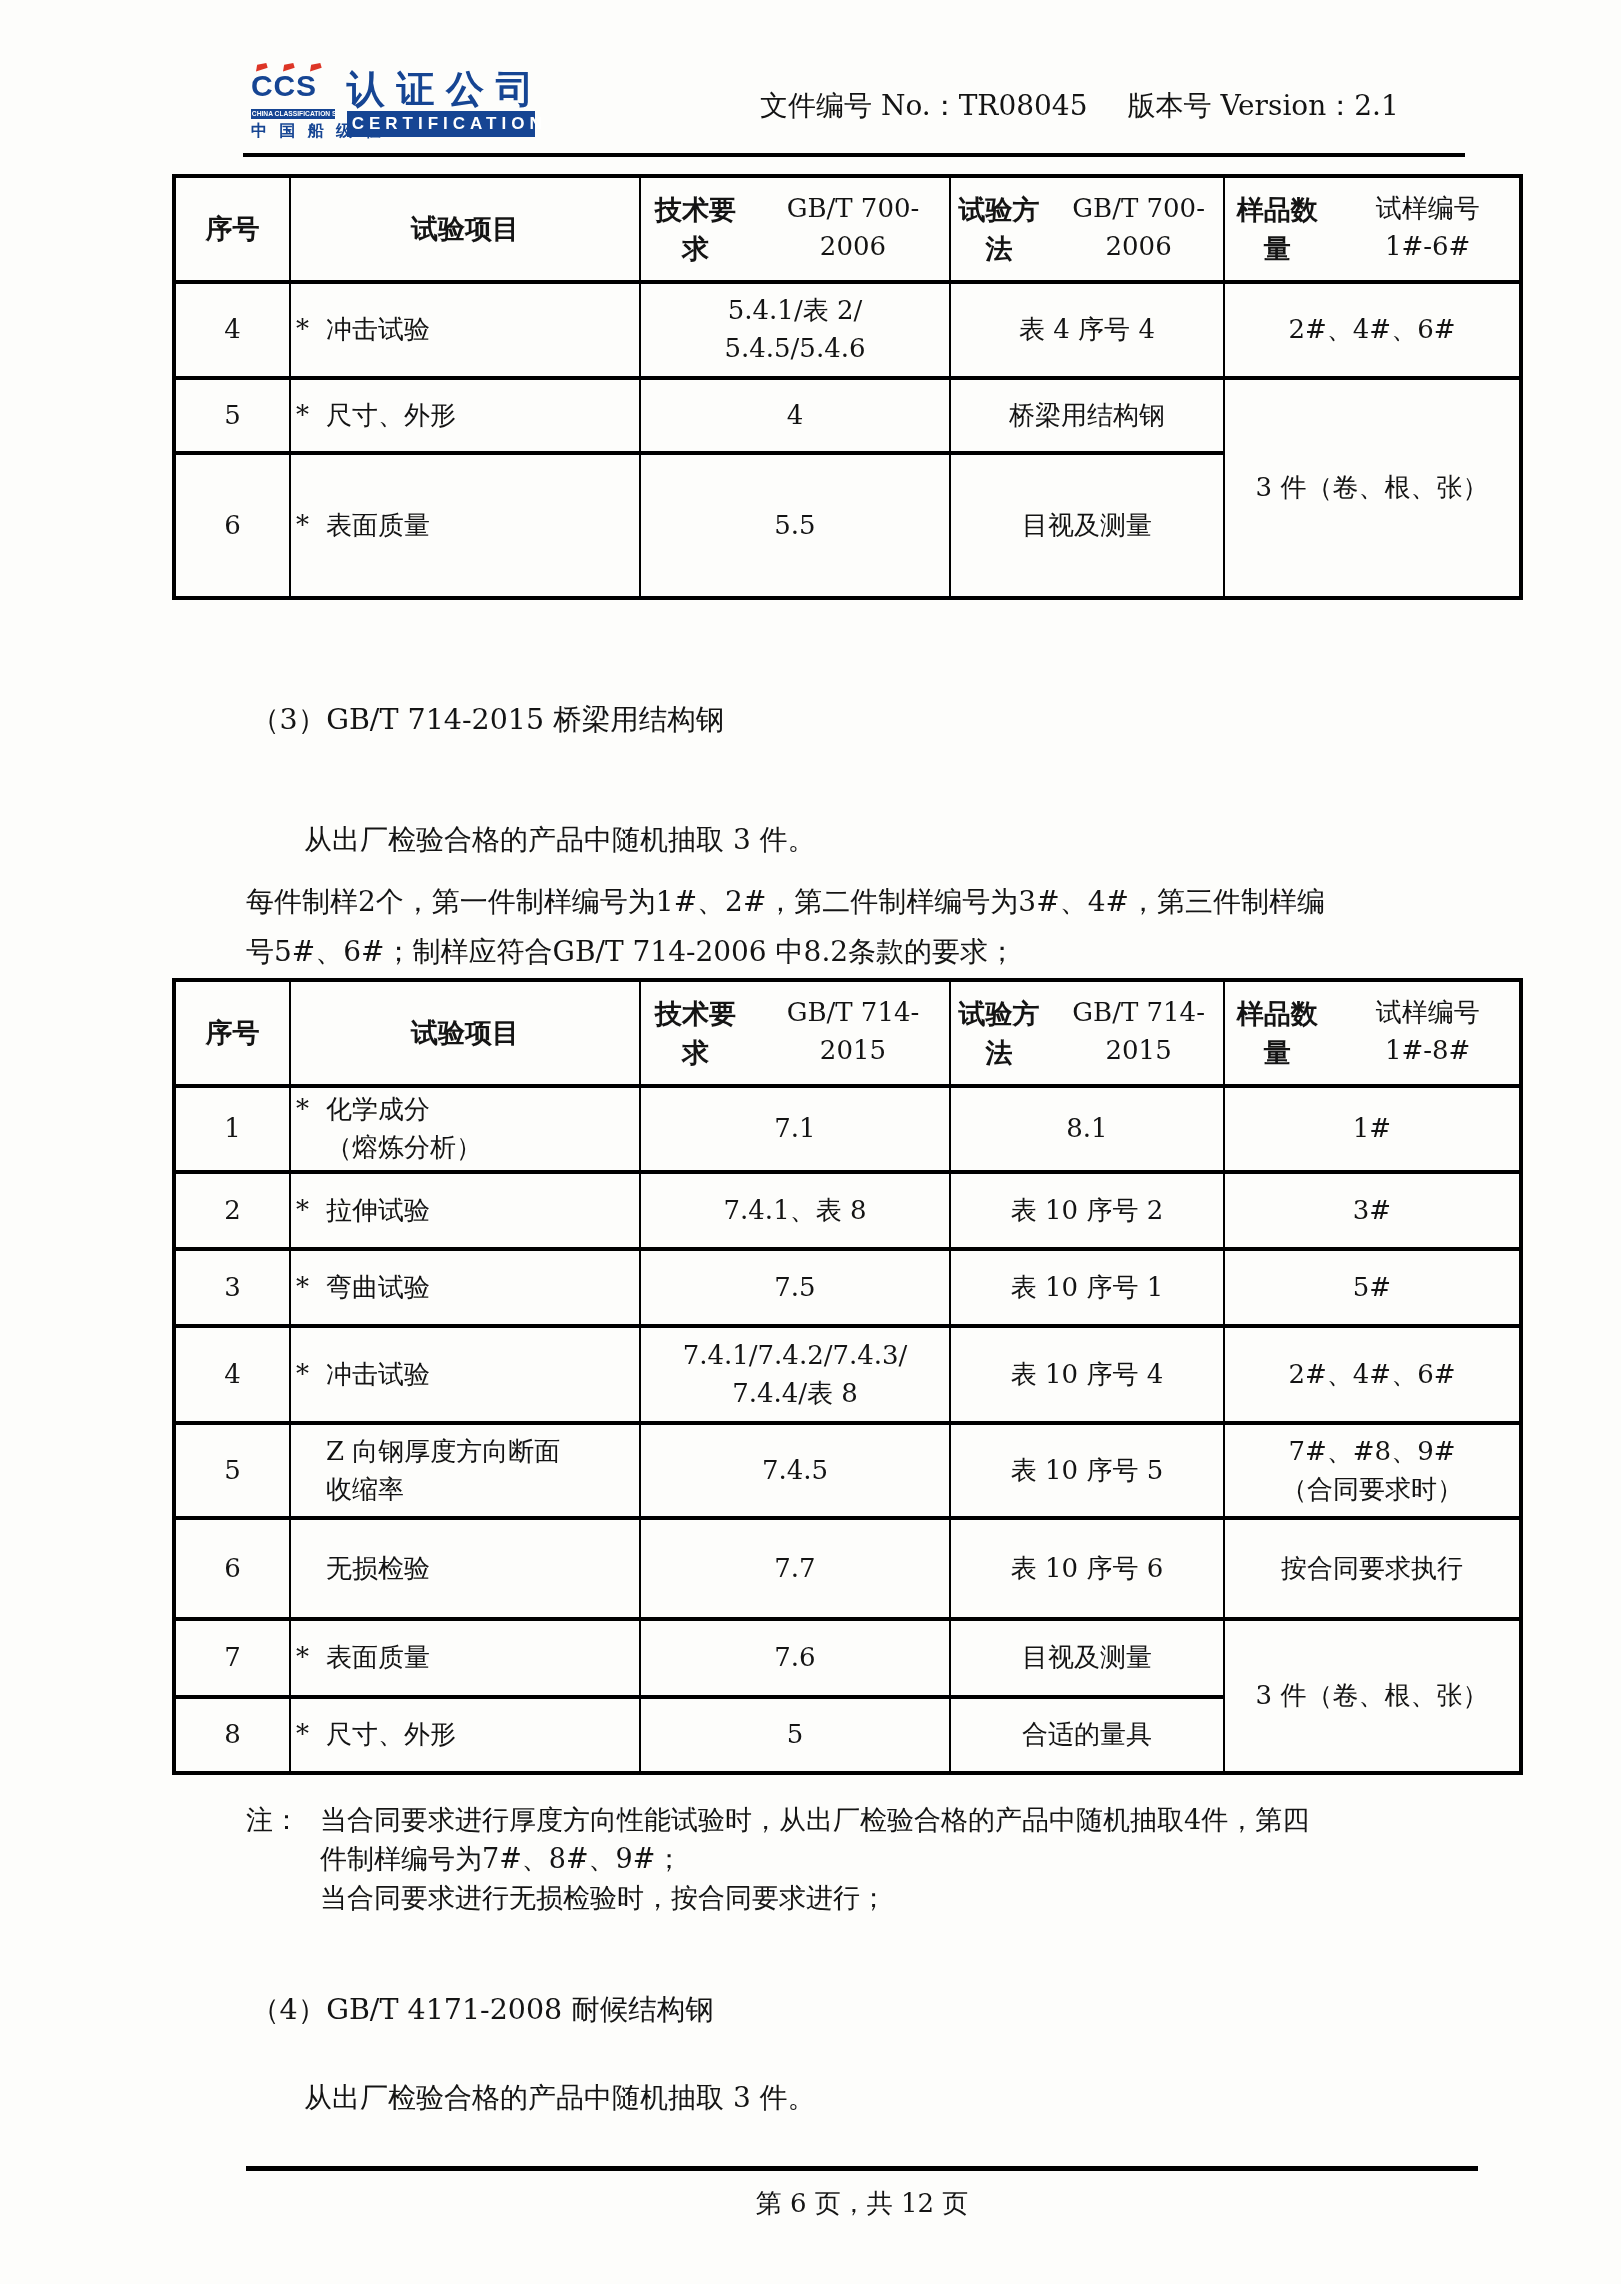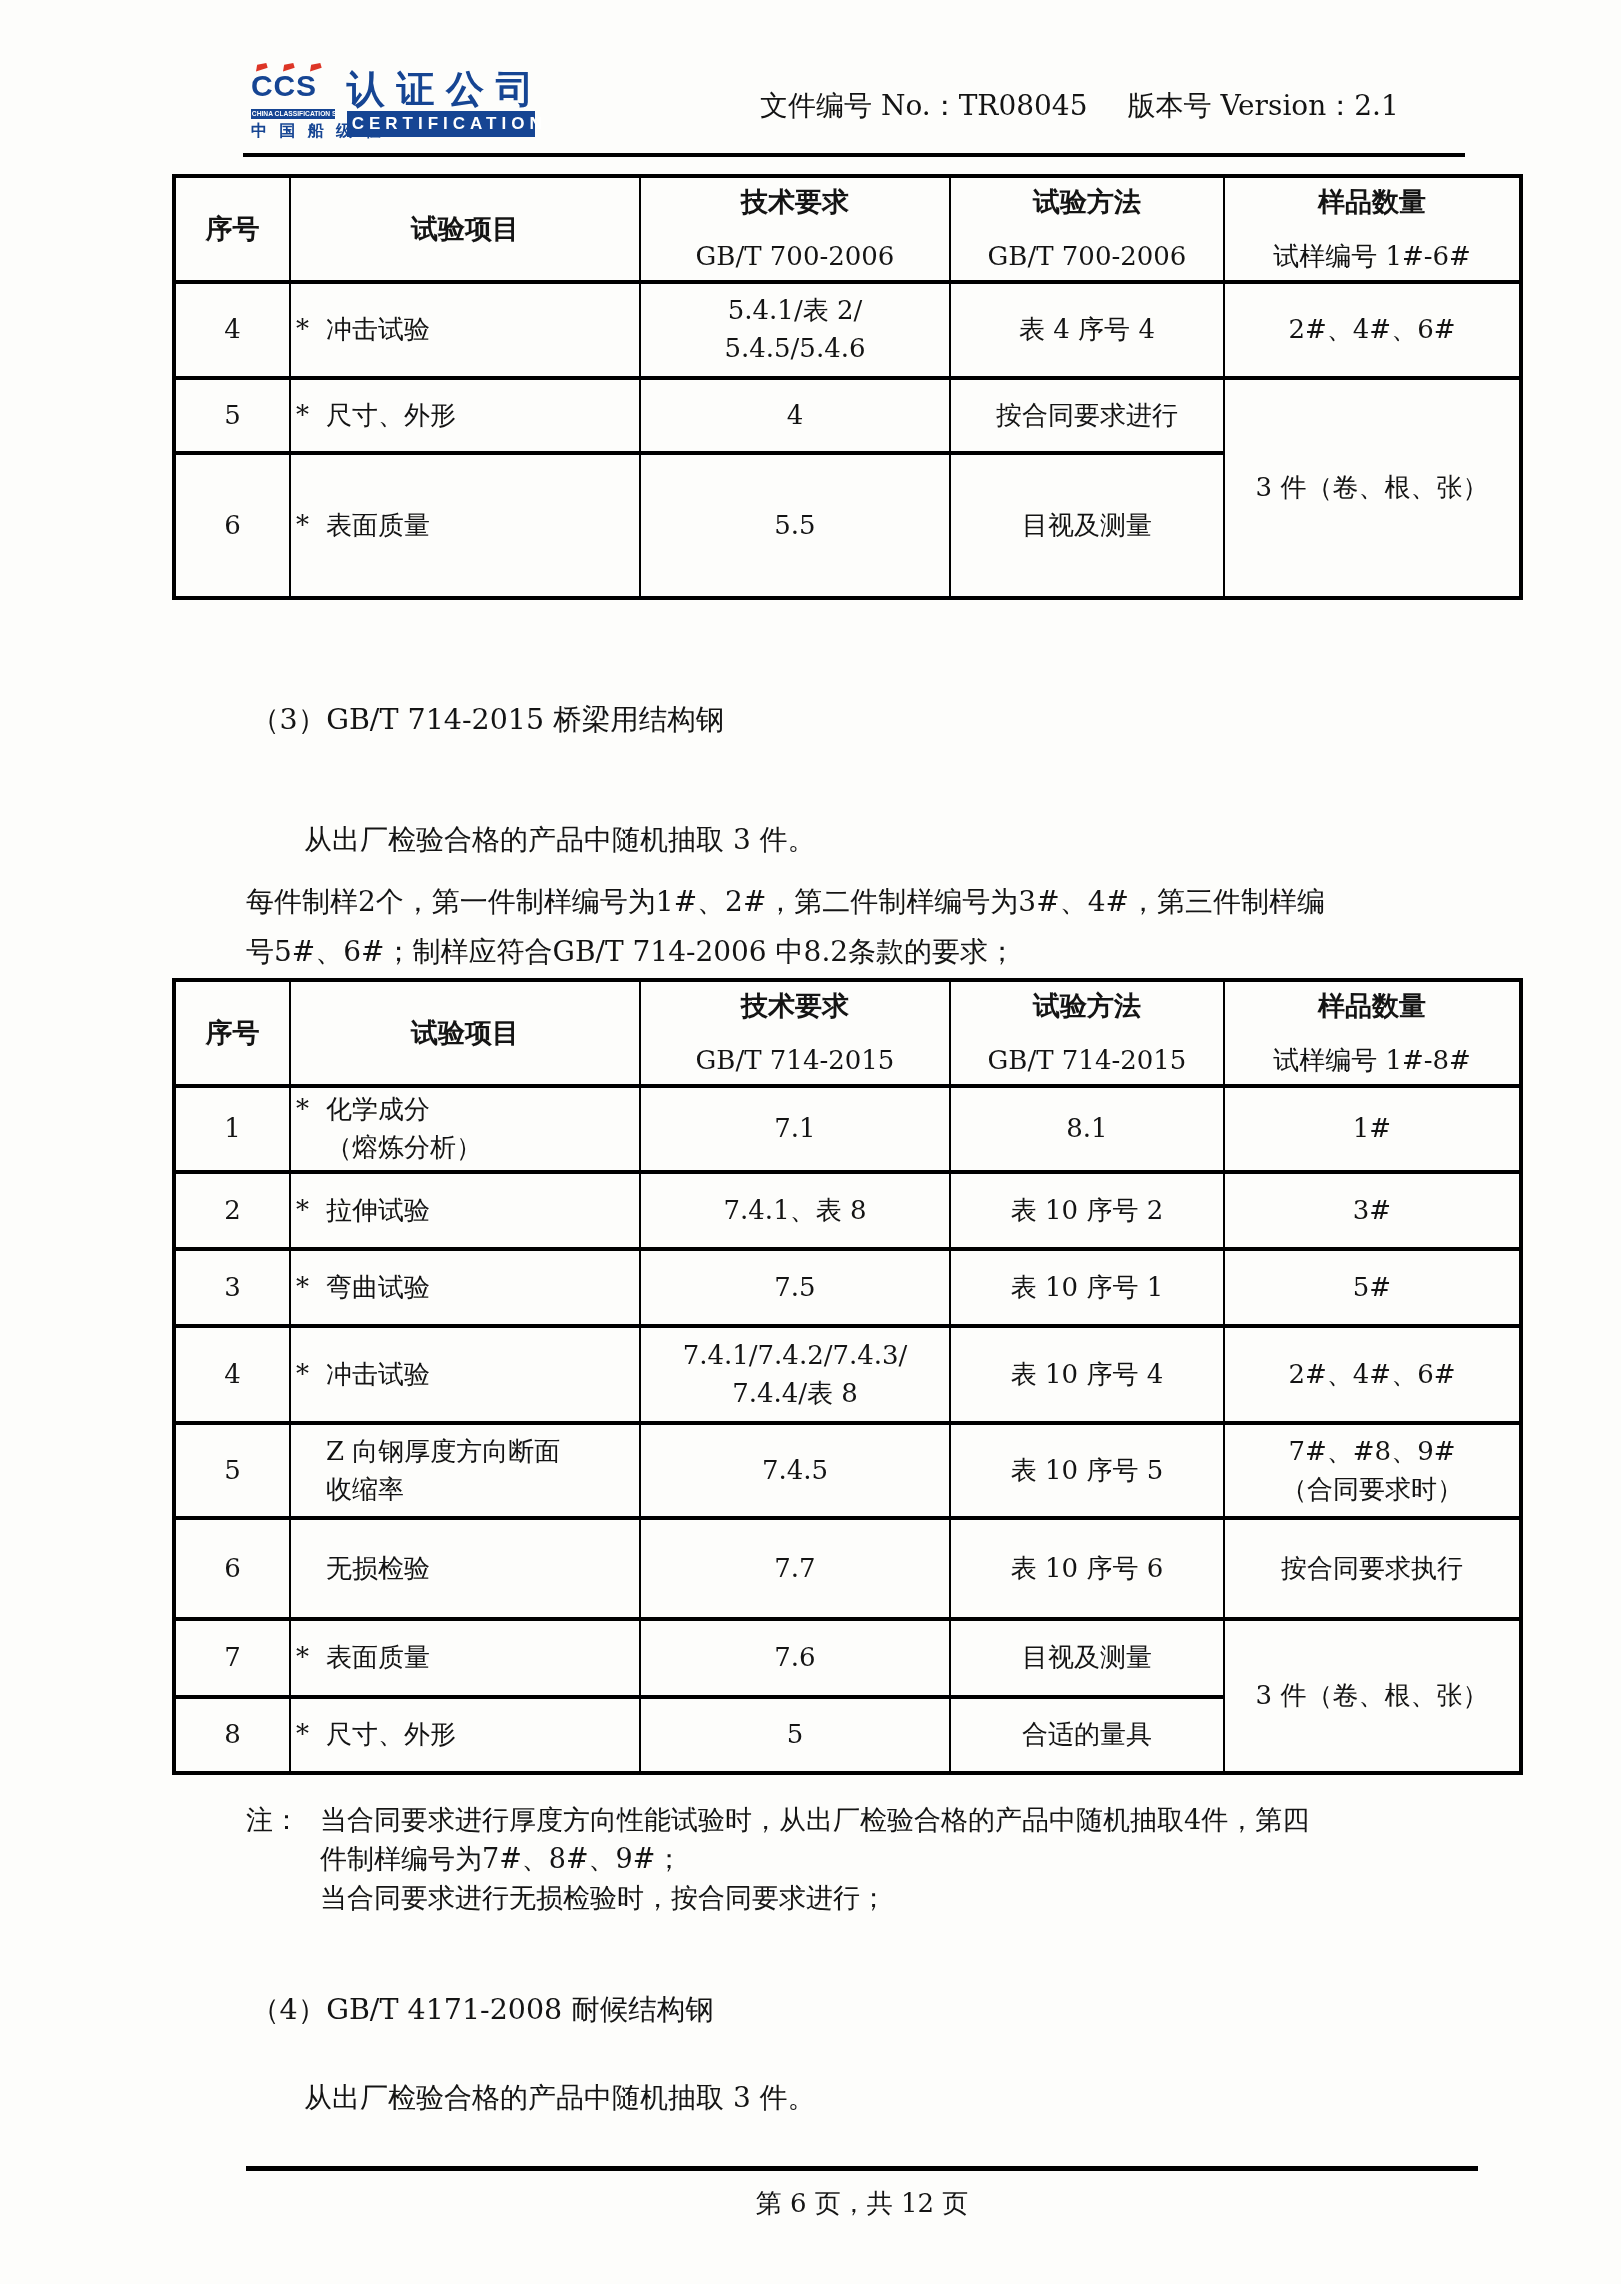--- a/index.html
+++ b/index.html
@@ -51,21 +51,21 @@
 
   
   table.spec{border-collapse:collapse;table-layout:fixed;border:4.2px solid #000;}
   table.spec td{
     border-left:2.5px solid #000;border-right:2.5px solid #000;
     border-top:4.2px solid #000;border-bottom:4.2px solid #000;
     text-align:center;vertical-align:middle;
     font-size:26px;line-height:1.45;padding:3.4px 5px;
     overflow:hidden;
   }
-  .th-stack{display:flex;flex-direction:column;justify-content:center;gap:17px;}
+  .th-stack{display:flex;flex-direction:row;justify-content:center;gap:17px;}
   .th-line1{font-weight:bold;font-size:27px;}
   .th-line2{font-weight:normal;font-size:26px;}
   .th-single{font-weight:bold;font-size:27px;}
   td.item{padding:3.4px 5px 3.4px 11.7px;}
   .item-wrap{display:flex;align-items:flex-start;text-align:left;}
   .star{display:inline-block;width:30px;flex:0 0 30px;font-size:26px;}
   .t1{left:172px;top:174px;}
   .t2{left:172px;top:978px;}
 
   
@@ -158,21 +158,21 @@
     </tr>
     <tr style="height:75px">
       <td>5</td>
       <td class="item">
             <div class="item-wrap">
               <span class="star">*</span>
               <span class="preline">尺寸、外形</span>
             </div>
           </td>
       <td>4</td>
-      <td>按合同要求进行</td>
+      <td>桥梁用结构钢</td>
       <td rowspan="2">3 件（卷、根、张）</td>
     </tr>
     <tr style="height:145px">
       <td>6</td>
       <td class="item">
             <div class="item-wrap">
               <span class="star">*</span>
               <span class="preline">表面质量</span>
             </div>
           </td>

